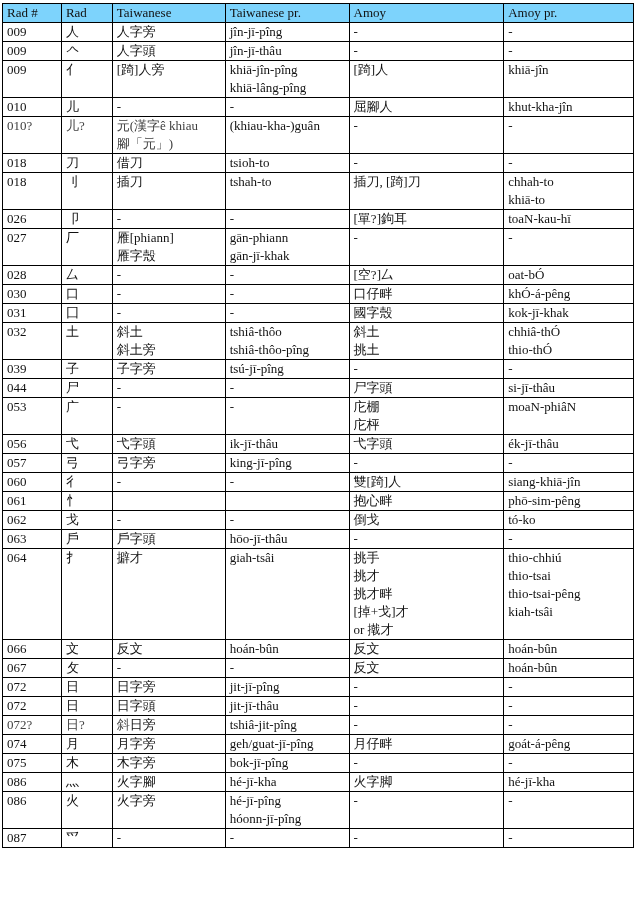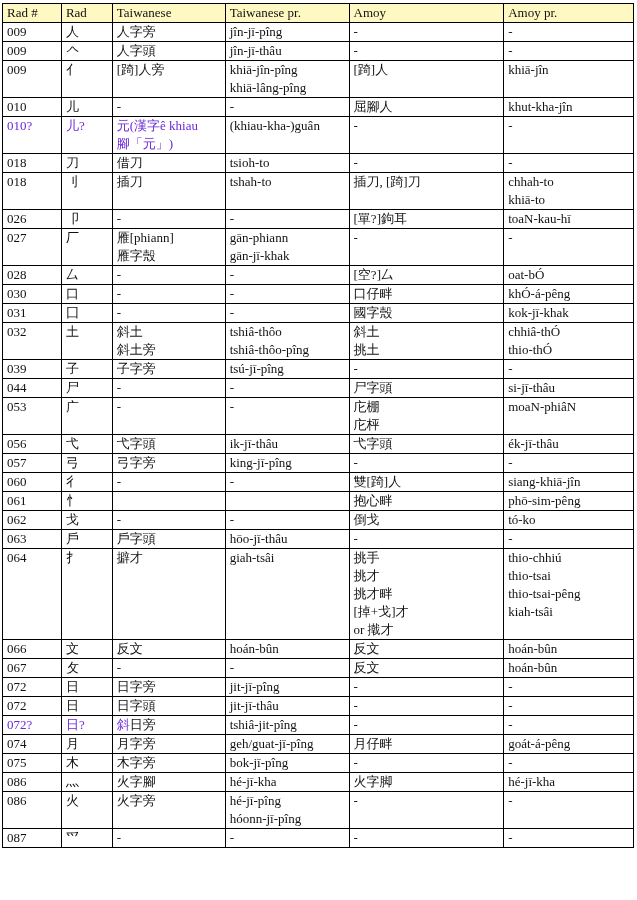--- a/index.html
+++ b/index.html
@@ -12,29 +12,29 @@
     line-height: 18px;
     color: #111111;
   }
   .rad-table th, .rad-table td {
     border: 1px solid #000000;
     padding: 0 4px;
     vertical-align: top;
     text-align: left;
     font-weight: normal;
   }
-  .rad-table thead th { background: #fef9c3; height: 18px; }
+  .rad-table thead th { background: #7dd3fc; height: 18px; }
   .rad-table td .line { display: block; white-space: nowrap; }
   .col-num { width: 50px; }
   .col-rad { width: 42px; }
   .col-tw { width: 104px; }
   .col-twp { width: 115px; }
   .col-amoy { width: 146px; }
   .col-amoyp { width: 121px; }
-  .red { color: #6d28d9; }
+  .red { color: #404040; }
 </style>
 </head>
 <body>
 
 <table class="rad-table">
   <thead>
     <tr>
       <th class="col-num">Rad #</th>
       <th class="col-rad">Rad</th>
       <th class="col-tw">Taiwanese</th>

